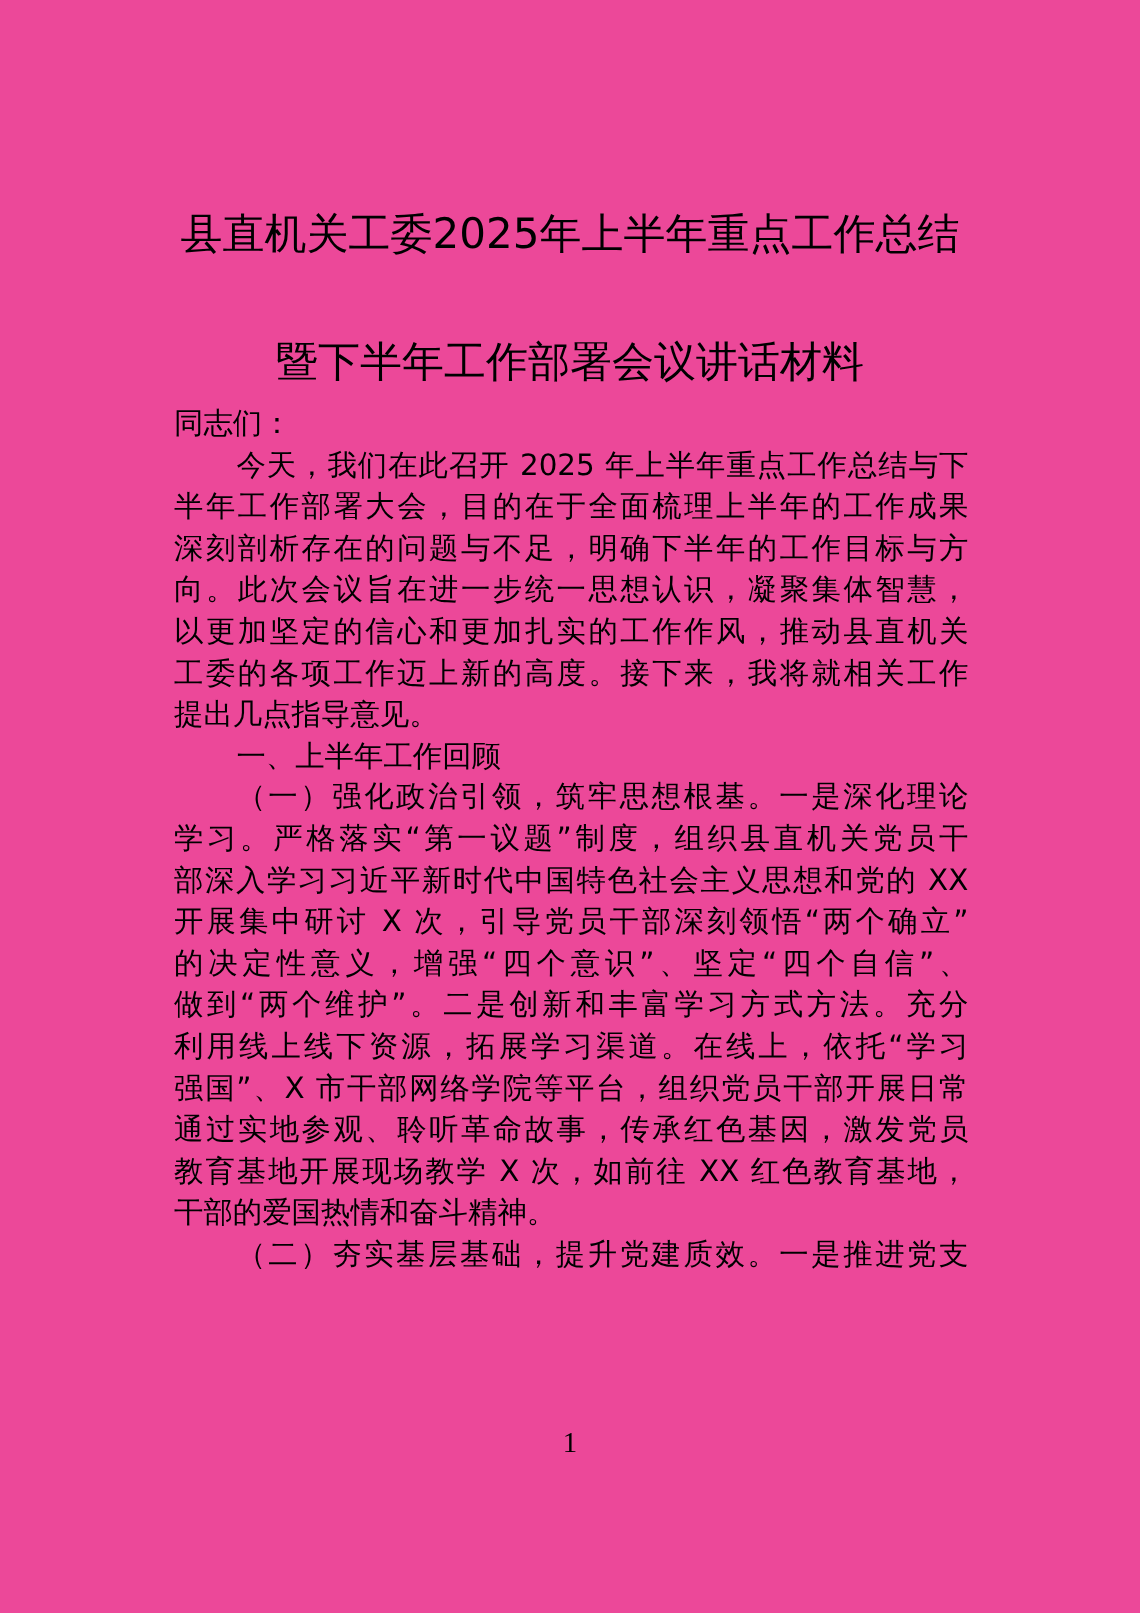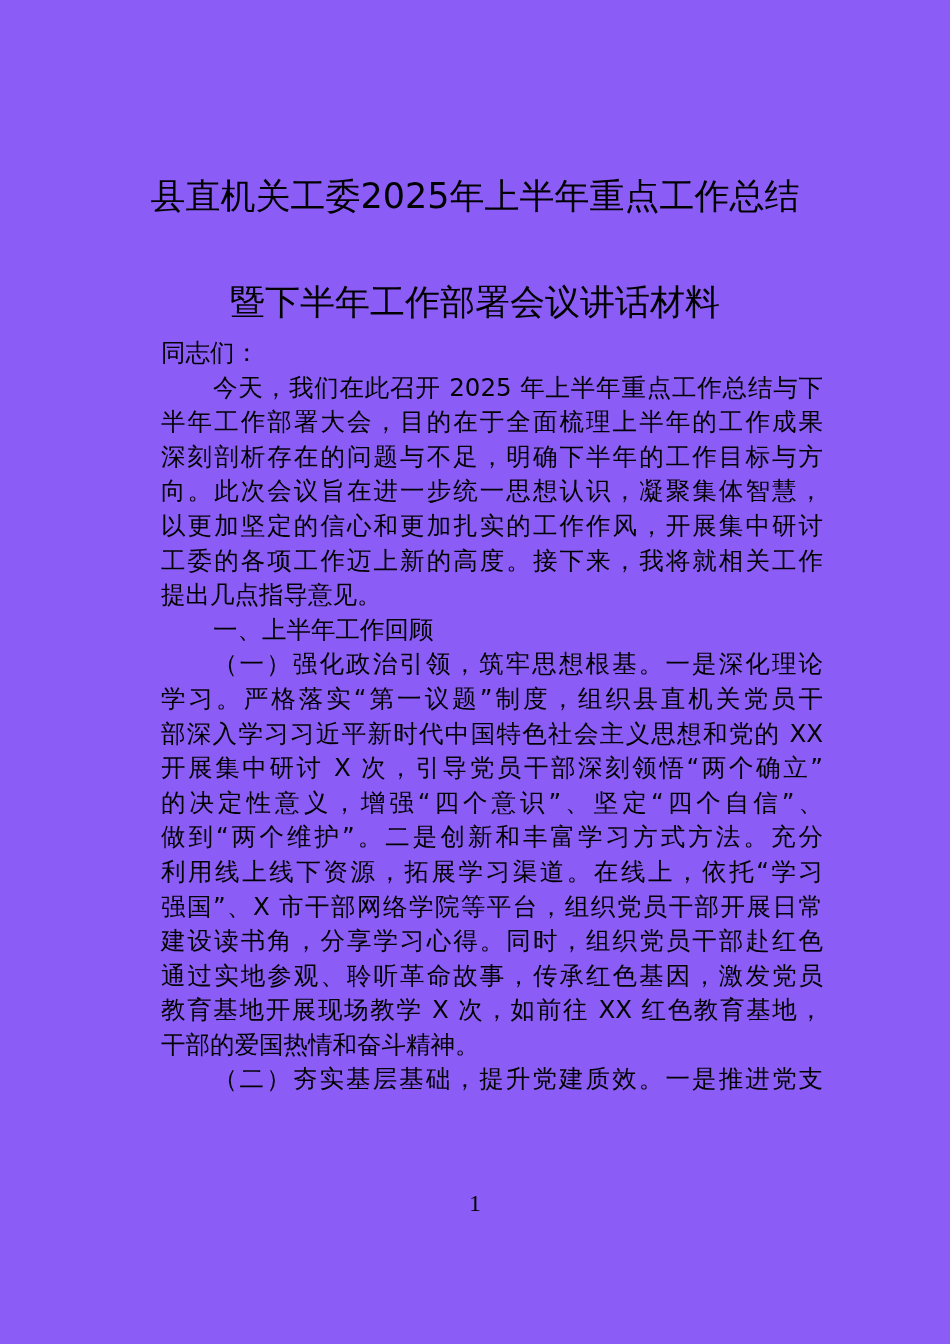--- a/index.html
+++ b/index.html
@@ -1,29 +1,28 @@
 <!DOCTYPE html>
 <html><head>
 <meta charset="utf-8">
 <style>
   html, body { margin: 0; padding: 0; background: #ffffff; }
   body { width: 950px; height: 1344px; position: relative; overflow: hidden; }
-  .page { position: absolute; left: 0; top: 0; width: 950px; height: 1344px; background: #8b5cf6; color: #000; }
+  .page { position: absolute; left: 0; top: 0; width: 950px; height: 1344px; background: #ec4899; color: #000; }
   .title {
     position: absolute; left: 100px; width: 750px; text-align: center;
     font-family: "DejaVu Sans", sans-serif; font-size: 35px; line-height: 40px;
     letter-spacing: 0px; white-space: nowrap;
   }
   .title1 { top: 176px; }
   .title2 { top: 246px; margin-top: 36px; }
   .body {
     position: absolute; left: 145px; top: 336px; width: 662px;
     font-family: "DejaVu Sans", sans-serif; font-size: 24.5px; line-height: 34.6px;
     color: #000;
-    margin-left: 16px;
   }
   .line { height: 34.6px; white-space: nowrap; text-align: justify; text-align-last: justify; overflow: visible; }
   .line.last { text-align-last: left; }
   .indent { padding-left: 52px; }
   .page-num {
     position: absolute; top: 1188px; left: 0; width: 950px; text-align: center;
     font-family: "Liberation Serif", serif; font-size: 24px; line-height: 30px;
   }
 </style>
 </head>
@@ -33,33 +32,32 @@
   <div class="title title1">县直机关工委2025年上半年重点工作总结</div>
   <div class="title title2">暨下半年工作部署会议讲话材料</div>
 
   <div class="body">
     <div class="line last">同志们：</div>
     <div id="body-lines">
         <div class="line indent">今天，我们在此召开 2025 年上半年重点工作总结与下</div>
         <div class="line">半年工作部署大会，目的在于全面梳理上半年的工作成果</div>
         <div class="line">深刻剖析存在的问题与不足，明确下半年的工作目标与方</div>
         <div class="line">向。此次会议旨在进一步统一思想认识，凝聚集体智慧，</div>
-        <div class="line">以更加坚定的信心和更加扎实的工作作风，开展集中研讨</div>
+        <div class="line">以更加坚定的信心和更加扎实的工作作风，推动县直机关</div>
         <div class="line">工委的各项工作迈上新的高度。接下来，我将就相关工作</div>
         <div class="line last">提出几点指导意见。</div>
         <div class="line indent last">一、上半年工作回顾</div>
         <div class="line indent">（一）强化政治引领，筑牢思想根基。一是深化理论</div>
         <div class="line">学习。严格落实“第一议题”制度，组织县直机关党员干</div>
         <div class="line">部深入学习习近平新时代中国特色社会主义思想和党的 XX</div>
         <div class="line">开展集中研讨 X 次，引导党员干部深刻领悟“两个确立”</div>
         <div class="line">的决定性意义，增强“四个意识”、坚定“四个自信”、</div>
         <div class="line">做到“两个维护”。二是创新和丰富学习方式方法。充分</div>
         <div class="line">利用线上线下资源，拓展学习渠道。在线上，依托“学习</div>
         <div class="line">强国”、X 市干部网络学院等平台，组织党员干部开展日常</div>
-        <div class="line">建设读书角，分享学习心得。同时，组织党员干部赴红色</div>
         <div class="line">通过实地参观、聆听革命故事，传承红色基因，激发党员</div>
         <div class="line">教育基地开展现场教学 X 次，如前往 XX 红色教育基地，</div>
         <div class="line last">干部的爱国热情和奋斗精神。</div>
         <div class="line indent">（二）夯实基层基础，提升党建质效。一是推进党支</div>
       </div>
   </div>
 
   <div class="page-num">1</div>
 </div>
 

